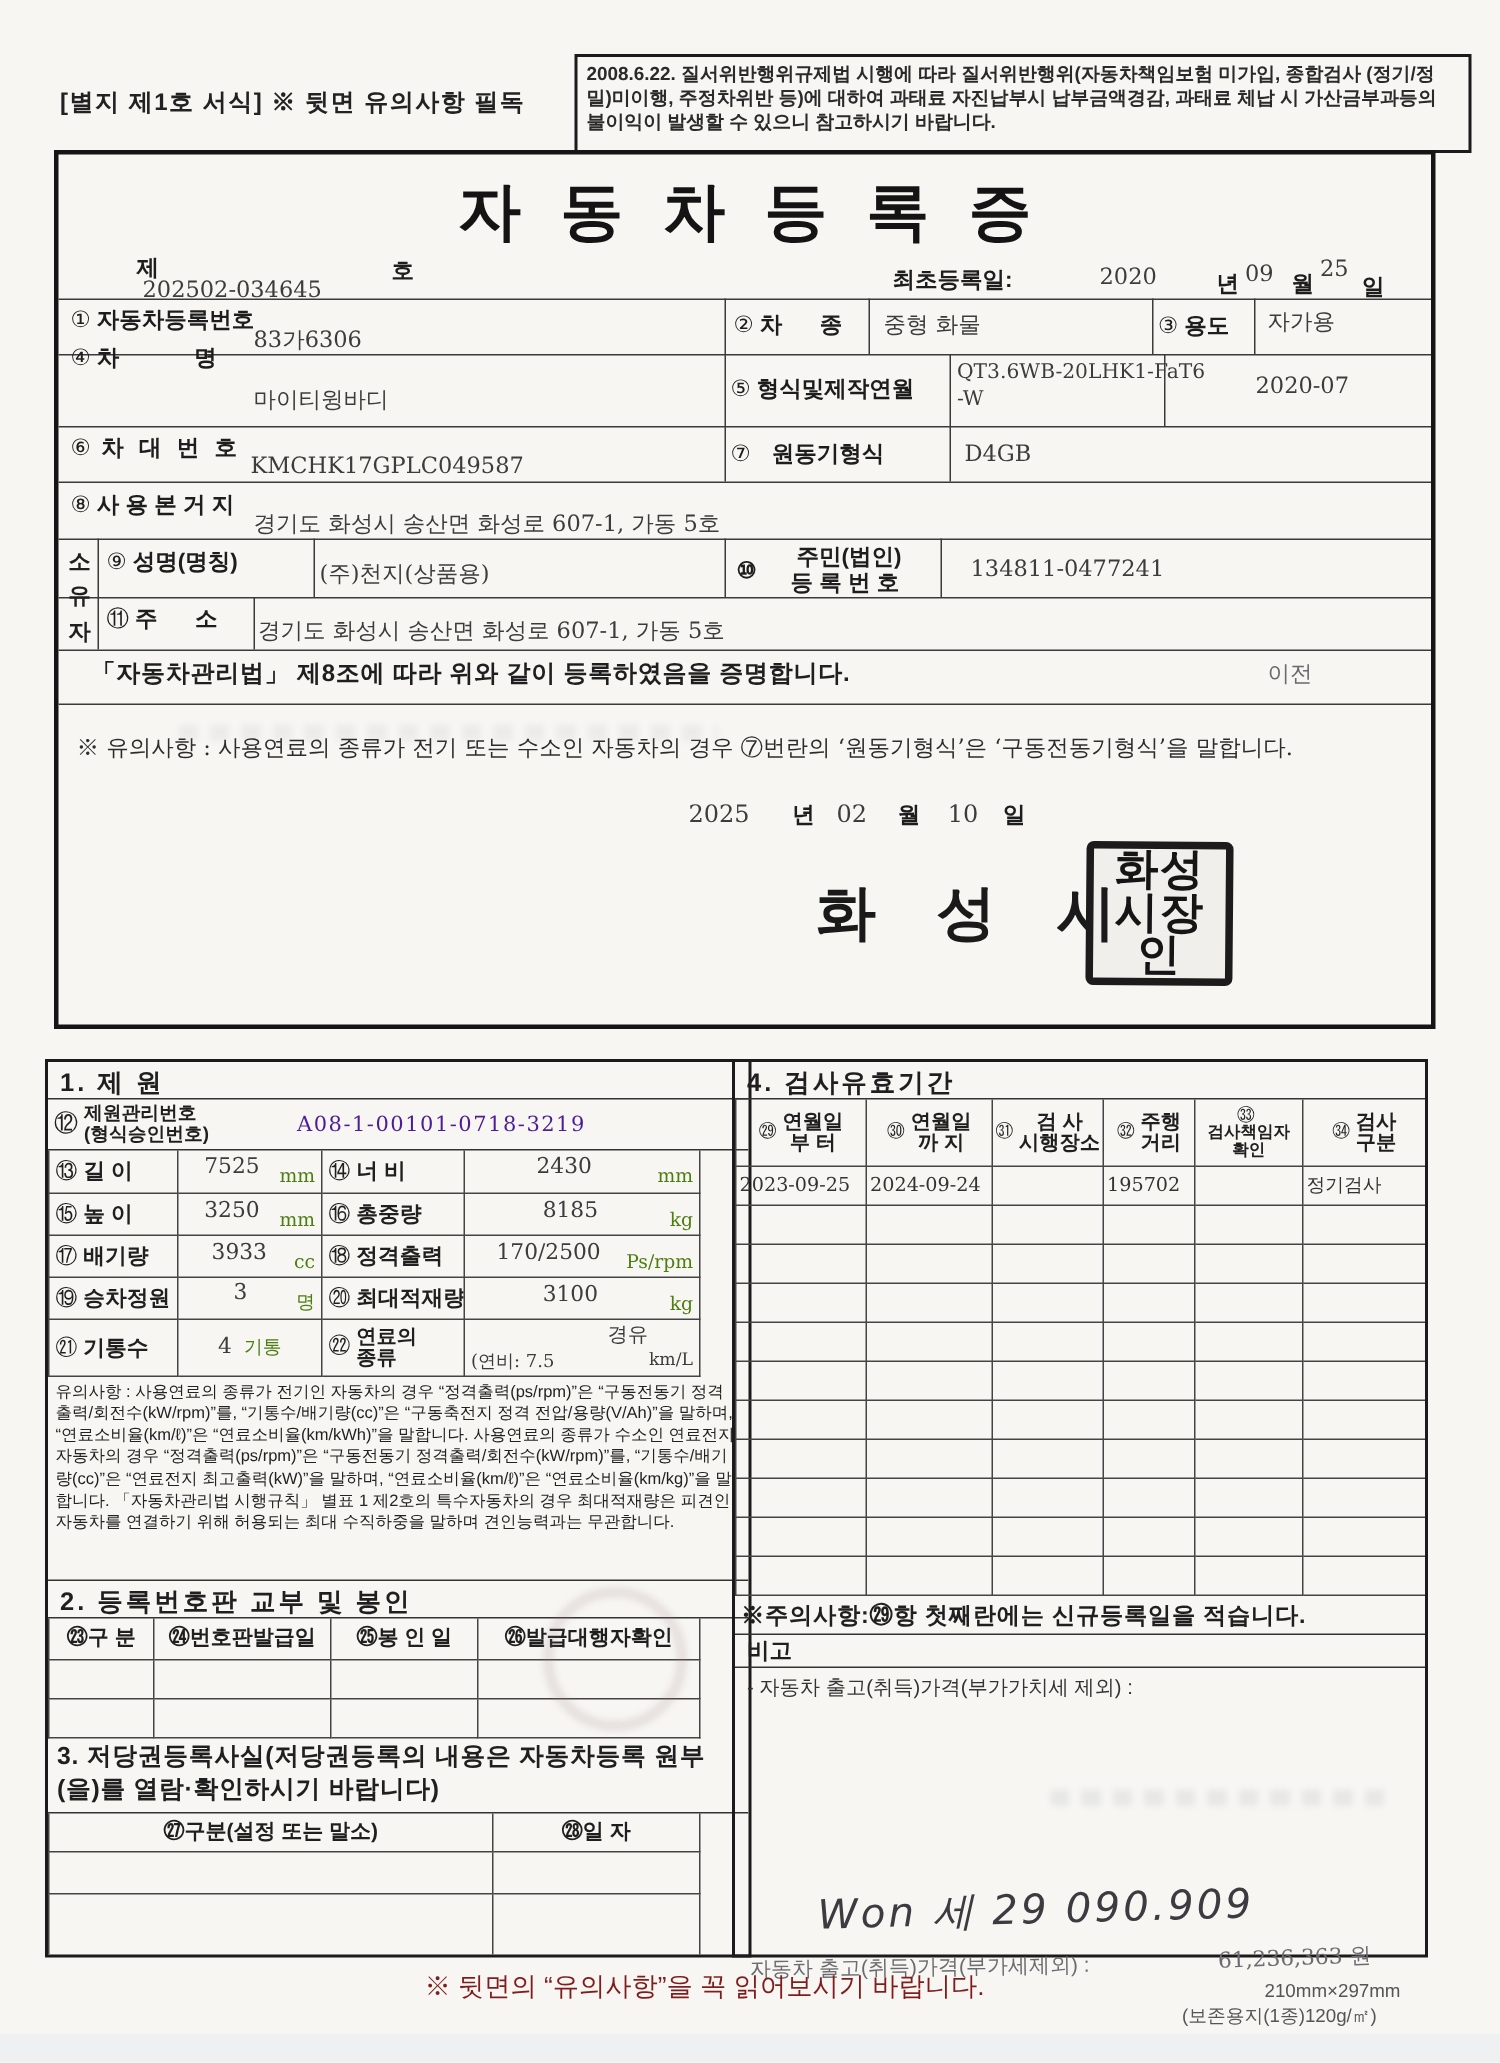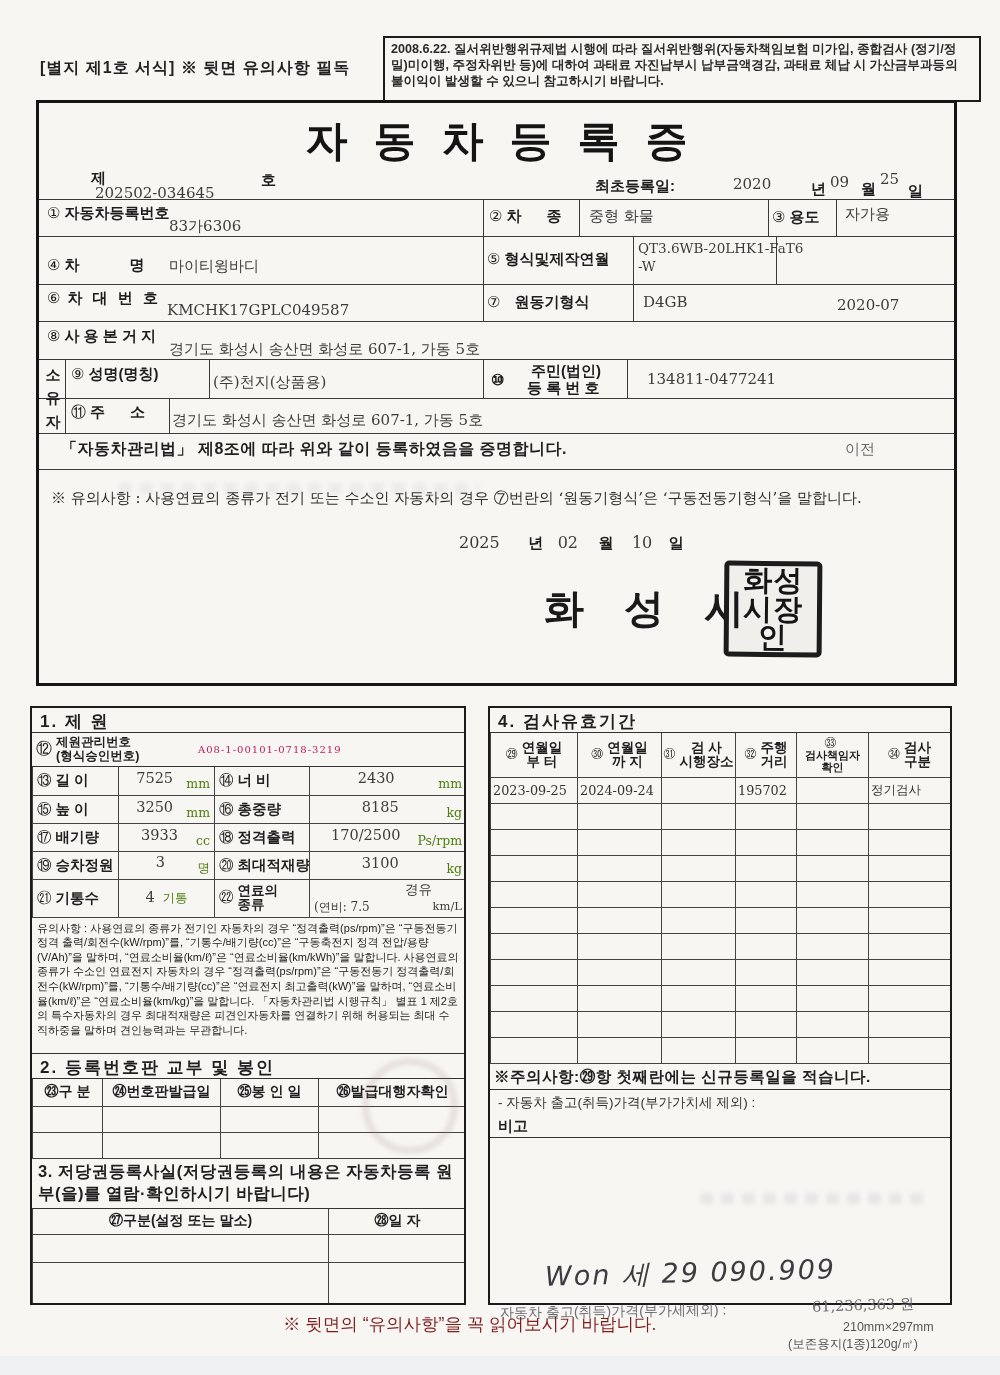--- a/index.html
+++ b/index.html
@@ -24,37 +24,37 @@
   #cert-box { left:36px; top:100px; width:921px; height:586px; border:3px solid #151515; background:transparent; }
   #cert-title { left:0; right:0; top:10px; text-align:center; font-size:42px; font-weight:bold; letter-spacing:0.62em; text-indent:0.62em; color:#141414; }
   .line { position:absolute; background:#3a3a3a; }
   .hl { height:1.4px; }
   .vl { width:1.4px; }
   .lbl-b { font-weight:bold; font-size:15px; color:#1d1d1d; }
   .val-t { font-family:"DejaVu Serif", serif; font-size:15px; color:#3c3c3c; }
   .cnum { font-weight:normal; margin-right:4px; }
 
   
-  #spec-box { left:30px; top:706px; width:436px; height:599px; border:2px solid #1b1b1b; overflow:hidden; }
+  #spec-box { left:30px; top:706px; width:471px; height:599px; border:2px solid #1b1b1b; overflow:hidden; }
   #insp-box { left:488px; top:706px; width:464px; height:599px; border:2px solid #1b1b1b; overflow:hidden; }
   .sec-title { font-size:17px; font-weight:bold; padding:2px 8px; border-bottom:1.4px solid #333; letter-spacing:2px; height:25px; }
   table { border-collapse:collapse; table-layout:fixed; }
   td,th { border:1px solid #444; font-size:13px; overflow:hidden; }
   .noborder-top { border-top:none; }
   #spec-table { width:434px; }
   #spec-table td { height:28px; padding:1px 4px; }
   #spec-table tr.tall td { height:36px; }
   #spec-table .lbl { font-weight:bold; font-size:14.5px; white-space:nowrap; }
   #spec-table .val { font-family:"DejaVu Serif", serif; font-size:14.5px; color:#3c3c3c; text-align:center; }
   #spec-table .unit { font-size:12.5px; color:#4d7c0f; float:right; margin-top:6px; }
   .two { display:inline-flex; flex-direction:column; line-height:1.05; vertical-align:middle; font-size:13.5px; }
   #mgmt-row { display:flex; height:34px; border-bottom:1.4px solid #333; align-items:center; }
   #mgmt-row .mlab { width:138px; display:flex; align-items:center; padding-left:4px; border-right:0; }
   #mgmt-row .mlab .two { font-weight:bold; font-size:12.5px; }
-  #mgmt-row .mval { font-family:"DejaVu Serif", serif; font-size:10px; color:#be185d; padding-left:28px; letter-spacing:1px; }
+  #mgmt-row .mval { font-family:"DejaVu Serif", serif; font-size:14px; color:#4c1d95; padding-left:28px; letter-spacing:1px; }
   #spec-note { font-size:11px; line-height:1.33; padding:3px 5px; border-bottom:1.4px solid #333; height:136px; color:#222; }
   #plate-table { width:434px; }
   #plate-table th { height:28px; font-size:14px; }
   #plate-table td { height:26px; }
   #mort-title { height:50px; font-size:16.5px; line-height:1.35; letter-spacing:0.5px; padding:1px 6px; border-bottom:1.4px solid #333; font-weight:bold; }
   #mort-table { width:434px; }
   #mort-table th { height:25px; font-size:14px; font-weight:bold; }
   #mort-table td:nth-child(1){ width:296px; }
   #mort-table tr.r1 td { height:28px; }
   #mort-table tr.r2 td { height:48px; }
@@ -139,26 +139,26 @@
     <div class="line vl" style="left:130px;top:295px;height:35px;"></div>
   </div>
 
   <span class="abs lbl-b" style="left:8px; top:101px;"><span class="cnum">①</span><span>자동차등록번호</span></span>
   <span class="abs val-t" style="left:130px; top:114px;">83가6306</span>
   <span class="abs lbl-b" style="left:450px; top:104px; white-space:pre;"><span class="cnum">②</span><span>차      종</span></span>
   <span class="abs val-t" style="left:550px; top:104px;">중형 화물</span>
   <span class="abs lbl-b" style="left:733px; top:105px;"><span class="cnum">③</span><span>용도</span></span>
   <span class="abs val-t" style="left:806px; top:102px;">자가용</span>
 
-  <span class="abs lbl-b" style="left:8px; top:153px; white-space:pre;"><span class="cnum">④</span><span>차            명</span></span>
+  <span class="abs lbl-b" style="left:8px; top:126px; white-space:pre;"><span class="cnum">④</span><span>차            명</span></span>
   <span class="abs val-t" style="left:130px; top:154px;">마이티윙바디</span>
   <span class="abs lbl-b" style="left:448px; top:147px;"><span class="cnum">⑤</span><span>형식및제작연월</span></span>
   <span class="abs val-t" style="left:599px; top:137px; font-size:13.5px;">QT3.6WB-20LHK1-FaT6</span>
   <span class="abs val-t" style="left:599px; top:155px; font-size:13.5px;">-W</span>
-  <span class="abs val-t" style="left:798px; top:145px;margin-top:48px;">2020-07</span>
+  <span class="abs val-t" style="left:798px; top:145px;">2020-07</span>
 
   <span class="abs lbl-b" style="left:8px; top:186px; letter-spacing:3px;"><span class="cnum">⑥</span><span>차 대 번 호</span></span>
   <span class="abs val-t" style="left:128px; top:198px;">KMCHK17GPLC049587</span>
   <span class="abs lbl-b" style="left:448px; top:190px;"><span class="cnum" style="margin-right:14px;">⑦</span><span>원동기형식</span></span>
   <span class="abs val-t" style="left:604px; top:190px;">D4GB</span>
 
   <span class="abs lbl-b" style="left:8px; top:224px;"><span class="cnum">⑧</span><span>사 용 본 거 지</span></span>
   <span class="abs val-t" style="left:130px; top:237px;">경기도 화성시 송산면 화성로 607-1, 가동 5호</span>
 
   <div class="abs" style="left:3px; top:260px; width:22px; font-size:15px; font-weight:bold; line-height:1.55; text-align:center; word-break:break-all;">소유자</div>
@@ -437,22 +437,22 @@
           <td></td>
           <td></td>
           <td></td>
           <td></td>
           <td></td>
           <td></td>
         </tr>
       </tbody>
   </table>
   <div id="insp-caution">※주의사항:㉙항 첫째란에는 신규등록일을 적습니다.</div>
+  <div id="insp-remark-title">비고</div>
   <div id="insp-remark-line">- 자동차 출고(취득)가격(부가가치세 제외) :</div>
-  <div id="insp-remark-title">비고</div>
   <div class="ghost ghost-bar" style="left:210px; top:485px; width:230px; opacity:0.35;"></div>
   <div id="handwriting">Won   세 29 090.909</div>
 </div>
 
 <div class="abs" id="price-label">자동차 출고(취득)가격(부가세제외) :</div>
 <div class="abs" id="price-value">61,236,363 원</div>
 <div class="abs" id="read-note">※ 뒷면의 “유의사항”을 꼭 읽어보시기 바랍니다.</div>
 <div class="abs" id="paper-size">210mm×297mm</div>
 <div class="abs" id="paper-spec">(보존용지(1종)120g/㎡)</div>
 <div class="abs" id="bottom-strip"></div>

